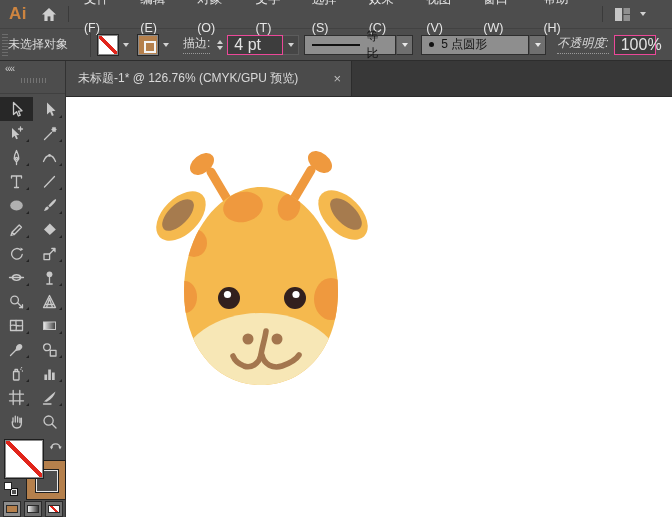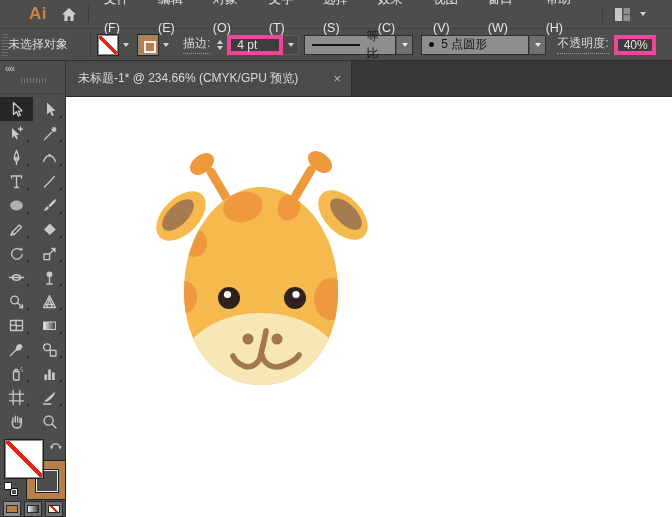--- a/index.html
+++ b/index.html
@@ -3,21 +3,21 @@
 <meta charset="utf-8">
 <style>
   * { margin:0; padding:0; box-sizing:border-box; }
   html,body { width:672px; height:517px; overflow:hidden; }
   body { font-family:"Liberation Sans","DejaVu Sans",sans-serif; background:#4d4d4d; font-size:12px;
          -webkit-font-smoothing:antialiased; }
   .app { position:relative; width:672px; height:517px; background:#4d4d4d; }
 
   
   .menubar { height:29px; background:#4d4d4d; border-bottom:1px solid #424242;
-             display:flex; align-items:center; color:#e3e3e3;padding-left:20px; }
+             display:flex; align-items:center; color:#e3e3e3; }
   .ai-logo { font-weight:bold; font-size:17px; color:#ce8540; margin-left:9px; letter-spacing:0.5px; }
   .home-btn { margin-left:13px; display:flex; align-items:center; }
   .mb-sep { width:1px; height:16px; background:#3a3a3a; margin:0 6px 0 10px; }
   .menu-items { display:flex; align-items:center; }
   .menu-item { padding:0 9px; font-size:12.5px; color:#e6e6e6; cursor:default; line-height:29px; }
   .mb-right { margin-left:auto; display:flex; align-items:center; margin-right:26px; }
   .ws-icon { display:flex; margin-right:9px; }
   .chev { width:0; height:0; border-left:3.5px solid transparent; border-right:3.5px solid transparent;
           border-top:4px solid #d2d2d2; }
 
@@ -31,22 +31,22 @@
   .swatch-box { width:22px; height:22px; border:1px solid #262626; box-shadow:inset 0 0 0 1px #8a8a8a; position:relative; }
   .fill-none { background:#fff; }
   .fill-none::after { content:""; position:absolute; inset:1px;
       background:linear-gradient(45deg,transparent 44%,#e1251b 44%,#e1251b 58%,transparent 58%); }
   .stroke-sw { background:#b5804c; }
   .stroke-sw::after { content:""; position:absolute; left:6px; top:6px; width:8px; height:8px; border:2px solid #f4f4f4; }
   .sw-chev { margin:0 8px 0 4px; }
   .cb-label { font-size:12px; color:#d8d8d8; border-bottom:1px dotted #9a9a9a; padding-bottom:1px; }
   .stepper { display:flex; flex-direction:column; gap:2px; margin:0 4px 0 7px; }
   .stepper .up { border-top:none; border-bottom:4px solid #cfcfcf; }
-  .dark-field { background:#3d3d3d; border:4px solid #ec4899; color:#e2e2e2; height:20px;
-                display:flex; align-items:center; padding:0 6px; font-size:12px;text-align:center; }
+  .dark-field { background:#3d3d3d; border:1px solid #ec4899; color:#e2e2e2; height:20px;
+                display:flex; align-items:center; padding:0 6px; font-size:16px;text-align:center; }
   .field-chev-btn { width:16px; height:20px; display:flex; align-items:center; justify-content:center;
                     border:1px solid #5c5c5c; border-left:none; background:#464646; }
   .light-field { background:#8e8e8e; border:1px solid #2e2e2e; color:#141414; height:20px;
                  display:flex; align-items:center; padding:0 7px; font-size:12px; }
   .light-chev { width:17px; height:20px; background:#6f6f6f; border:1px solid #2e2e2e; border-left:1px solid #555;
                 display:flex; align-items:center; justify-content:center; }
   .profile-line { width:52px; height:2px; background:#111; margin-right:7px; }
   .brush-dot { width:5px; height:5px; border-radius:50%; background:#111; margin-right:7px; }
 
   
@@ -170,22 +170,22 @@
       </span>
 
     <span class="light-field" style="margin-left:8px; width:108px;">
       <span class="brush-dot"></span>
       <span>5 点圆形</span>
     </span>
     <span class="light-chev">
         <span class="chev" style="border-top-color:#e8e8e8;"></span>
       </span>
 
-    <span class="cb-label" style="margin-left:11px;">不透明度:</span>
-    <span class="dark-field" style="margin-left:5px; width:42px;">40%</span>
+    <span class="cb-label" style="margin-left:11px;font-style:italic;">不透明度:</span>
+    <span class="dark-field" style="margin-left:5px; width:42px;">100%</span>
   </div>
 
   <div class="workspace">
 
     <div class="leftcol">
       <div class="lc-header">
         <span class="collapse">««</span>
         <span class="grip-h"></span>
       </div>
 
@@ -388,21 +388,21 @@
           <span class="type-btn">
               <span class="inner tb-none"></span>
             </span>
         </div>
       </div>
     </div>
 
     <div class="main">
       <div class="tabrow">
         <div class="doc-tab">
-          <span>未标题-1* @ 234.66% (CMYK/GPU 预览)</span>
+          <span>未标题-1* @ 126.76% (CMYK/GPU 预览)</span>
           <span class="tab-close">×</span>
         </div>
       </div>
 
       <div class="canvas">
 
         <svg width="605" height="420" viewBox="67 97 605 420">
           <defs>
             <clipPath id="headClip">
               <path d="M262 187 C224 187 185 229 185 291 C185 347 217 385 262 385 C307 385 339 347 339 291 C339 229 300 187 262 187 Z"></path>

